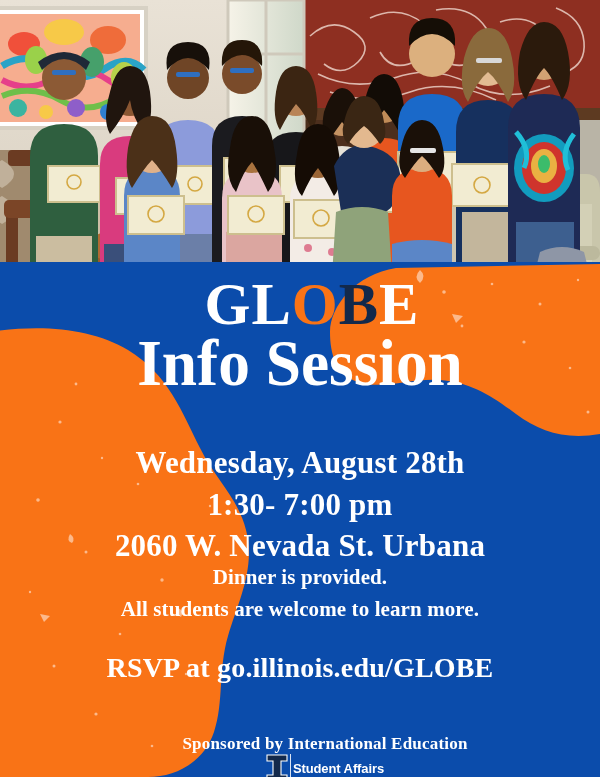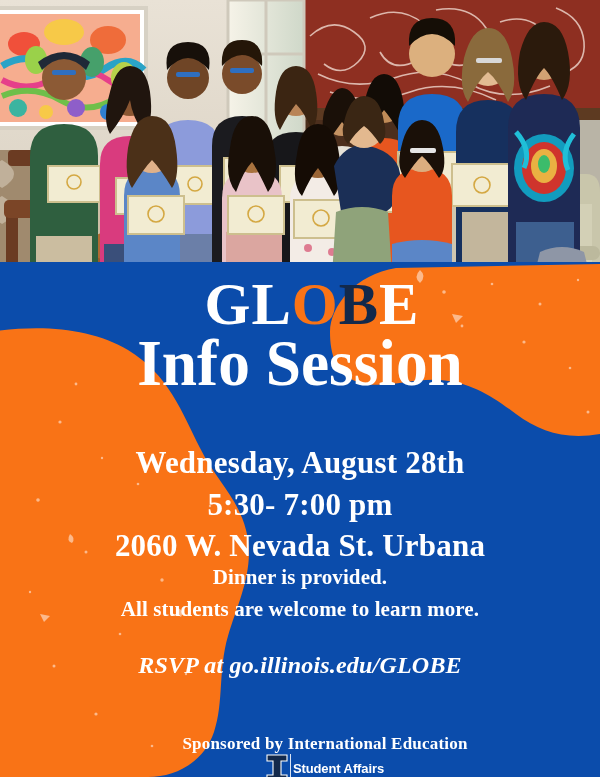--- a/index.html
+++ b/index.html
@@ -74,24 +74,23 @@
   }
   .body-line{
     font-size:21px;
     font-weight:bold;
     line-height:1.52;
     letter-spacing:0.1px;
   }
 
   .rsvp{
     position:absolute;left:0;top:390px;width:600px;
-    font-size:24px;
+    font-size:28px;
     font-weight:bold;
     letter-spacing:0.2px;
-    font-style:italic;
   }
 
   
   .footer{
     position:absolute;left:12px;top:472px;width:600px;height:43px;
     display:flex;align-items:center;justify-content:space-between;
     padding:0 18px 0 44px;
     flex-direction:column;
   }
   .sponsor{
@@ -418,21 +417,21 @@
   <div class="content">
 
     <div class="title-globe">
       <span class="g1">GL</span><span class="o1">O</span><span class="b1">B</span><span class="e1">E</span>
     </div>
 
     <div class="title-info">Info Session</div>
 
     <div class="detail-block">
       <div class="detail-line">Wednesday, August 28th</div>
-      <div class="detail-line">5:30- 7:00 pm</div>
+      <div class="detail-line">1:30- 7:00 pm</div>
       <div class="detail-line">2060 W. Nevada St. Urbana</div>
     </div>
 
     <div class="body-block">
       <div class="body-line">Dinner is provided.</div>
       <div class="body-line">All students are welcome to learn more.</div>
     </div>
 
     <div class="rsvp">RSVP at go.illinois.edu/GLOBE</div>
 

